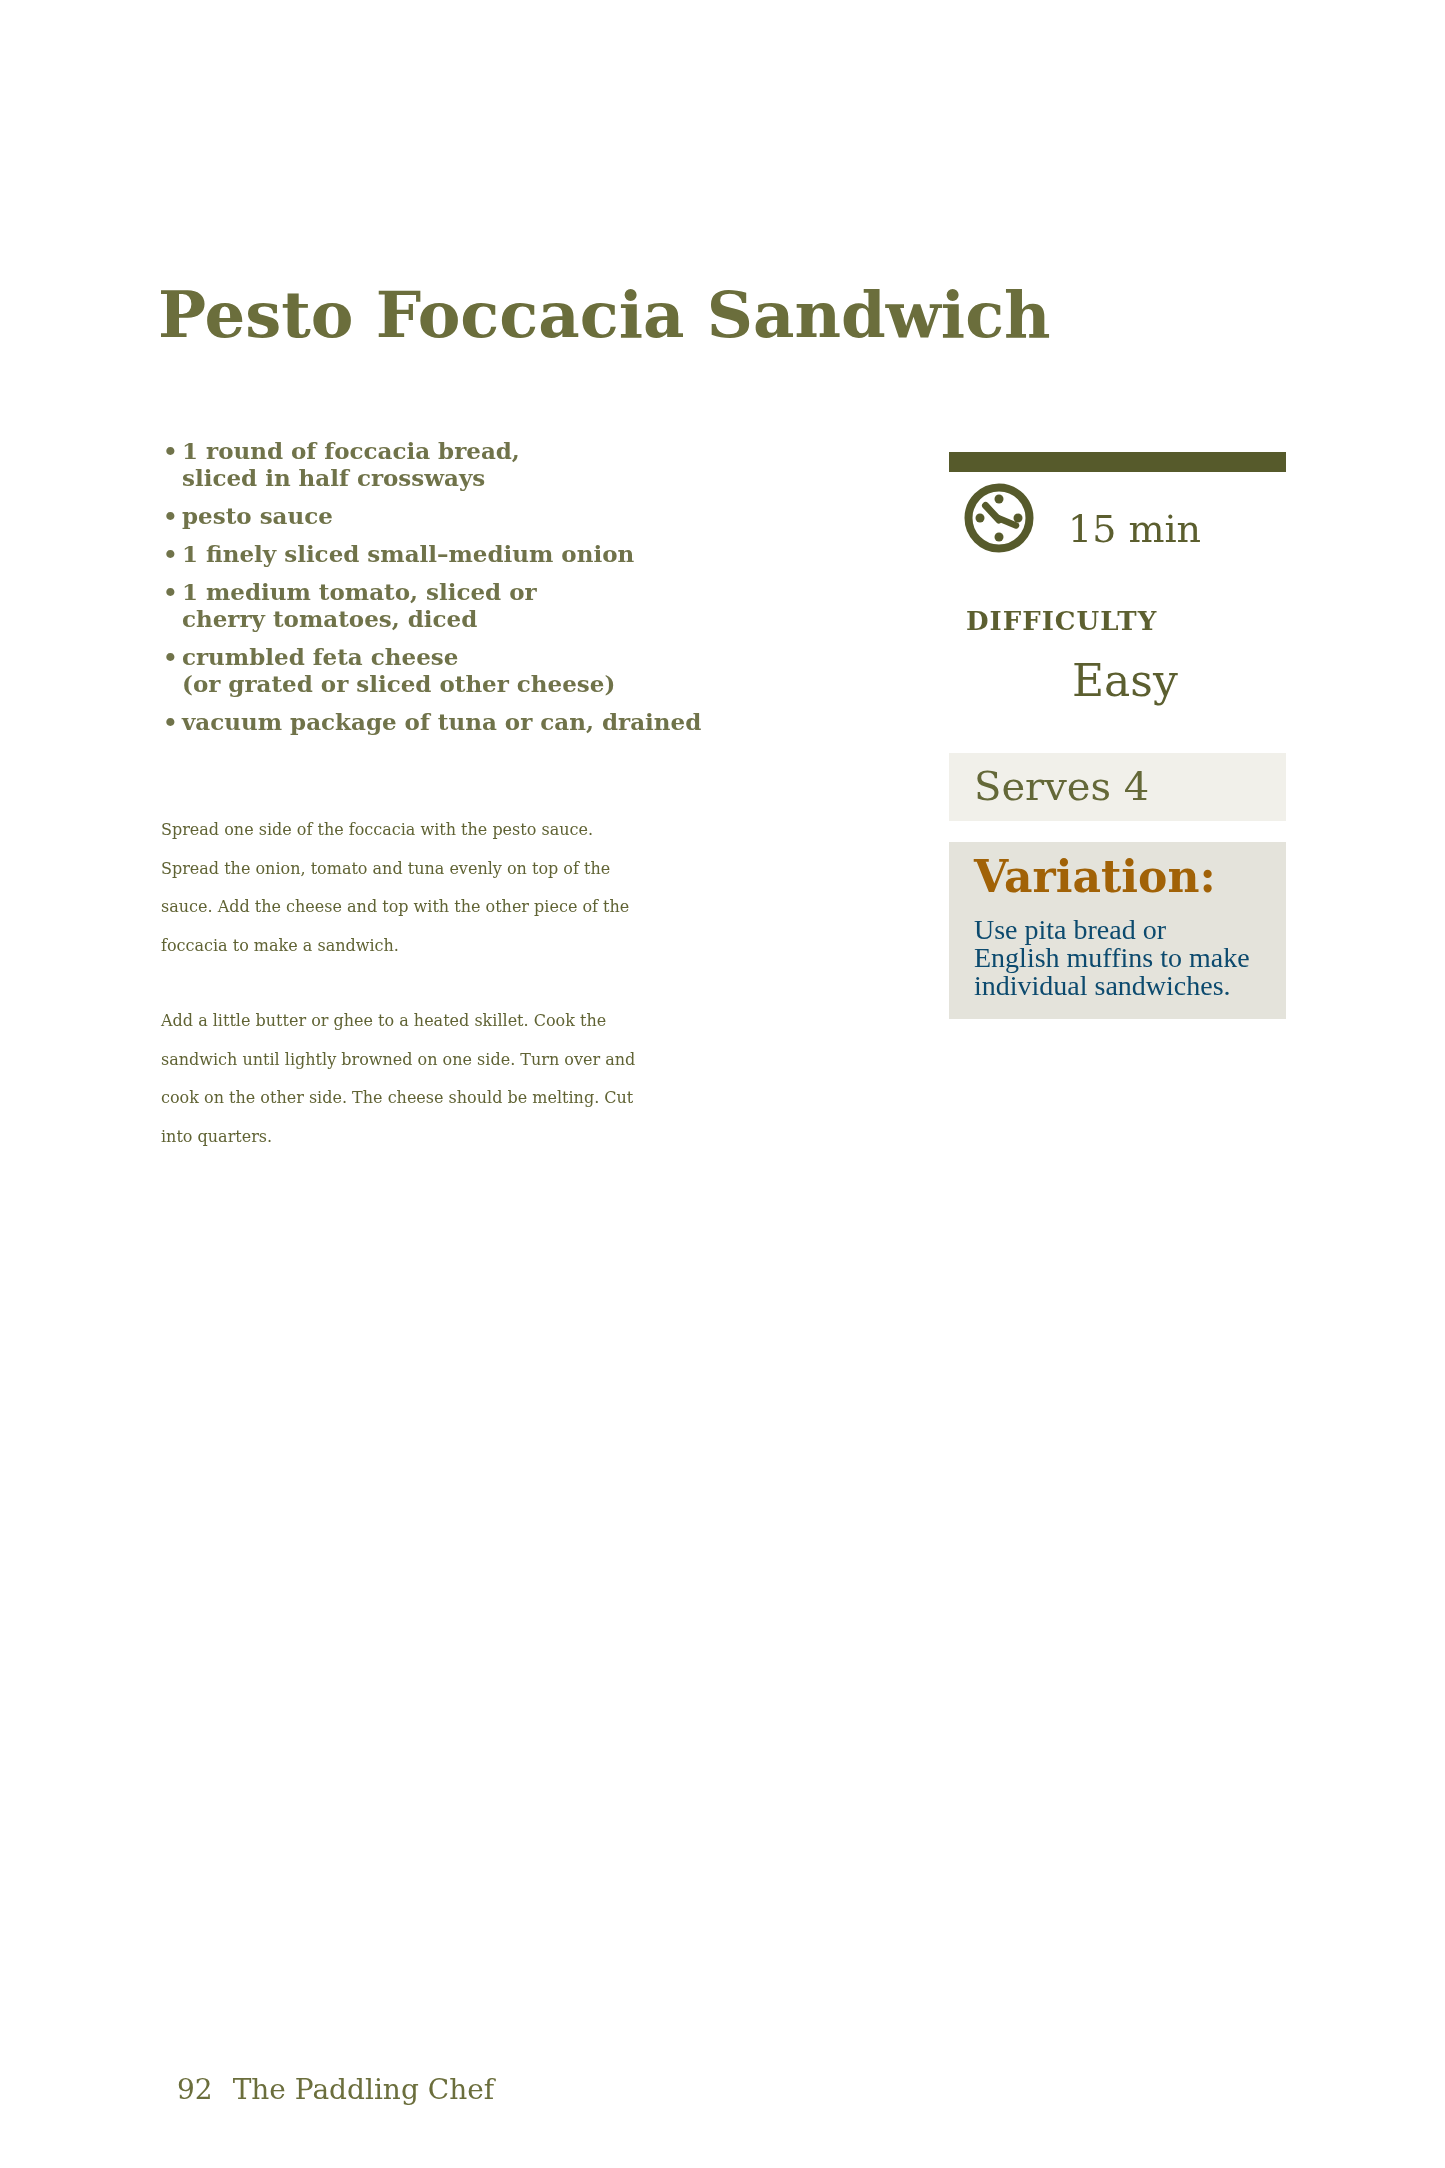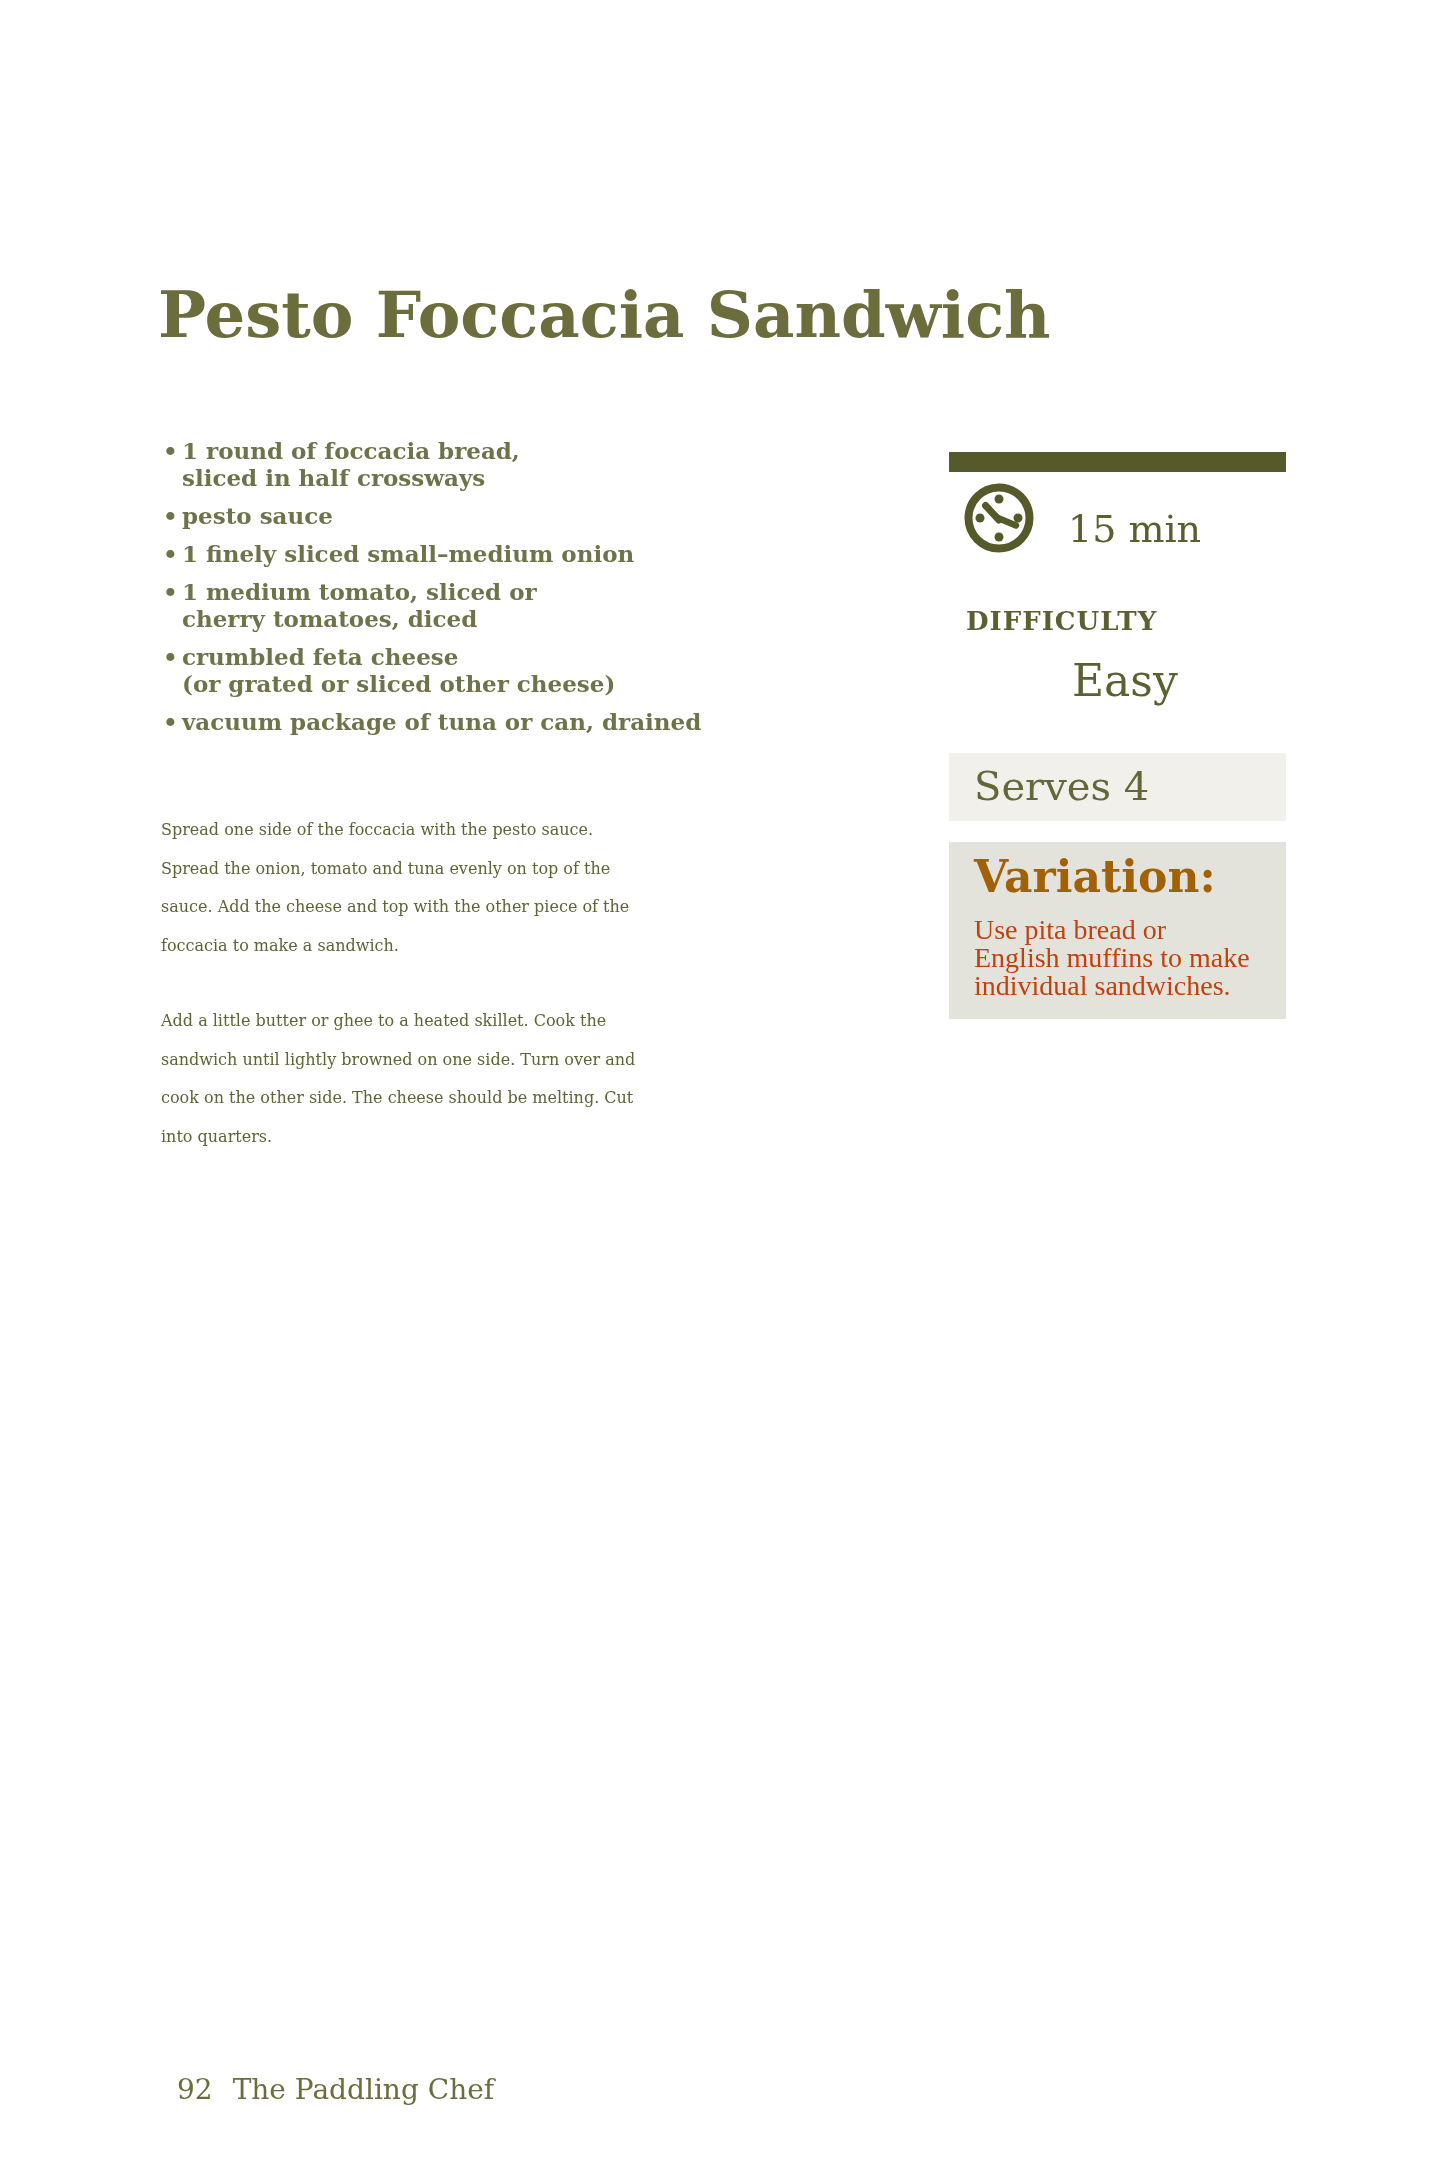--- a/index.html
+++ b/index.html
@@ -78,21 +78,21 @@
     box-sizing:border-box; padding:13px 18px 0 25px;
   }
   .variation-heading {
     font-size:44px; font-weight:bold; line-height:1;
     color:#a16207; white-space:nowrap;
   }
   .variation-text {
     margin-top:17px;
     font-family:"Liberation Serif", serif;
     font-size:28px; line-height:28px;
-    color:#c2410c; white-space:pre-line;
+    color:#0c4a6e; white-space:pre-line;
   }
 
   
   .footer {
     position:absolute; left:177px; top:2076px;
     display:flex; gap:20px;
     font-size:28px; line-height:1; color:#6b6e3c;
   }
 </style>
 </head>

